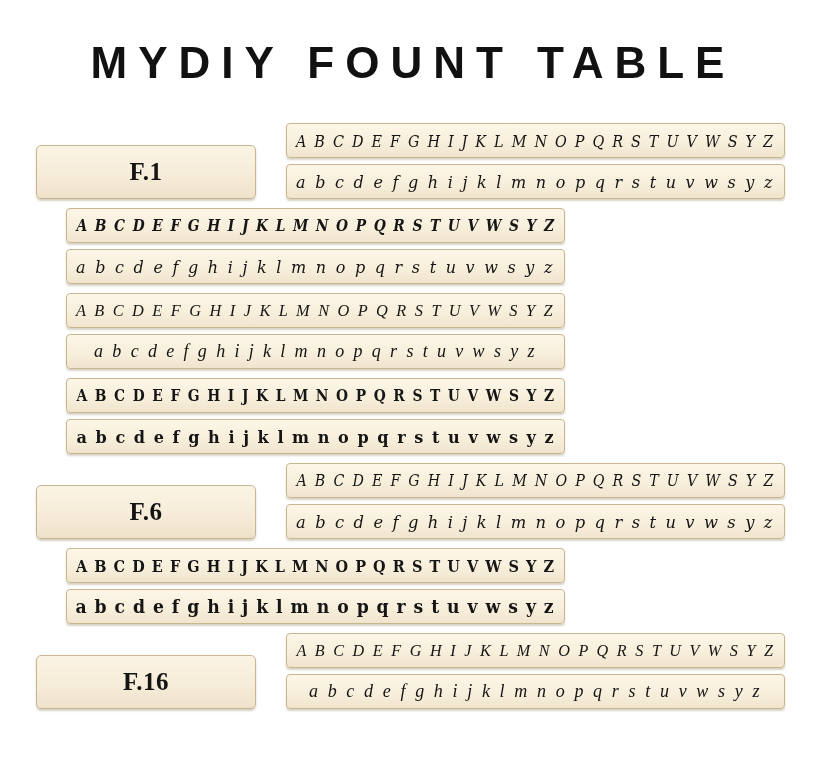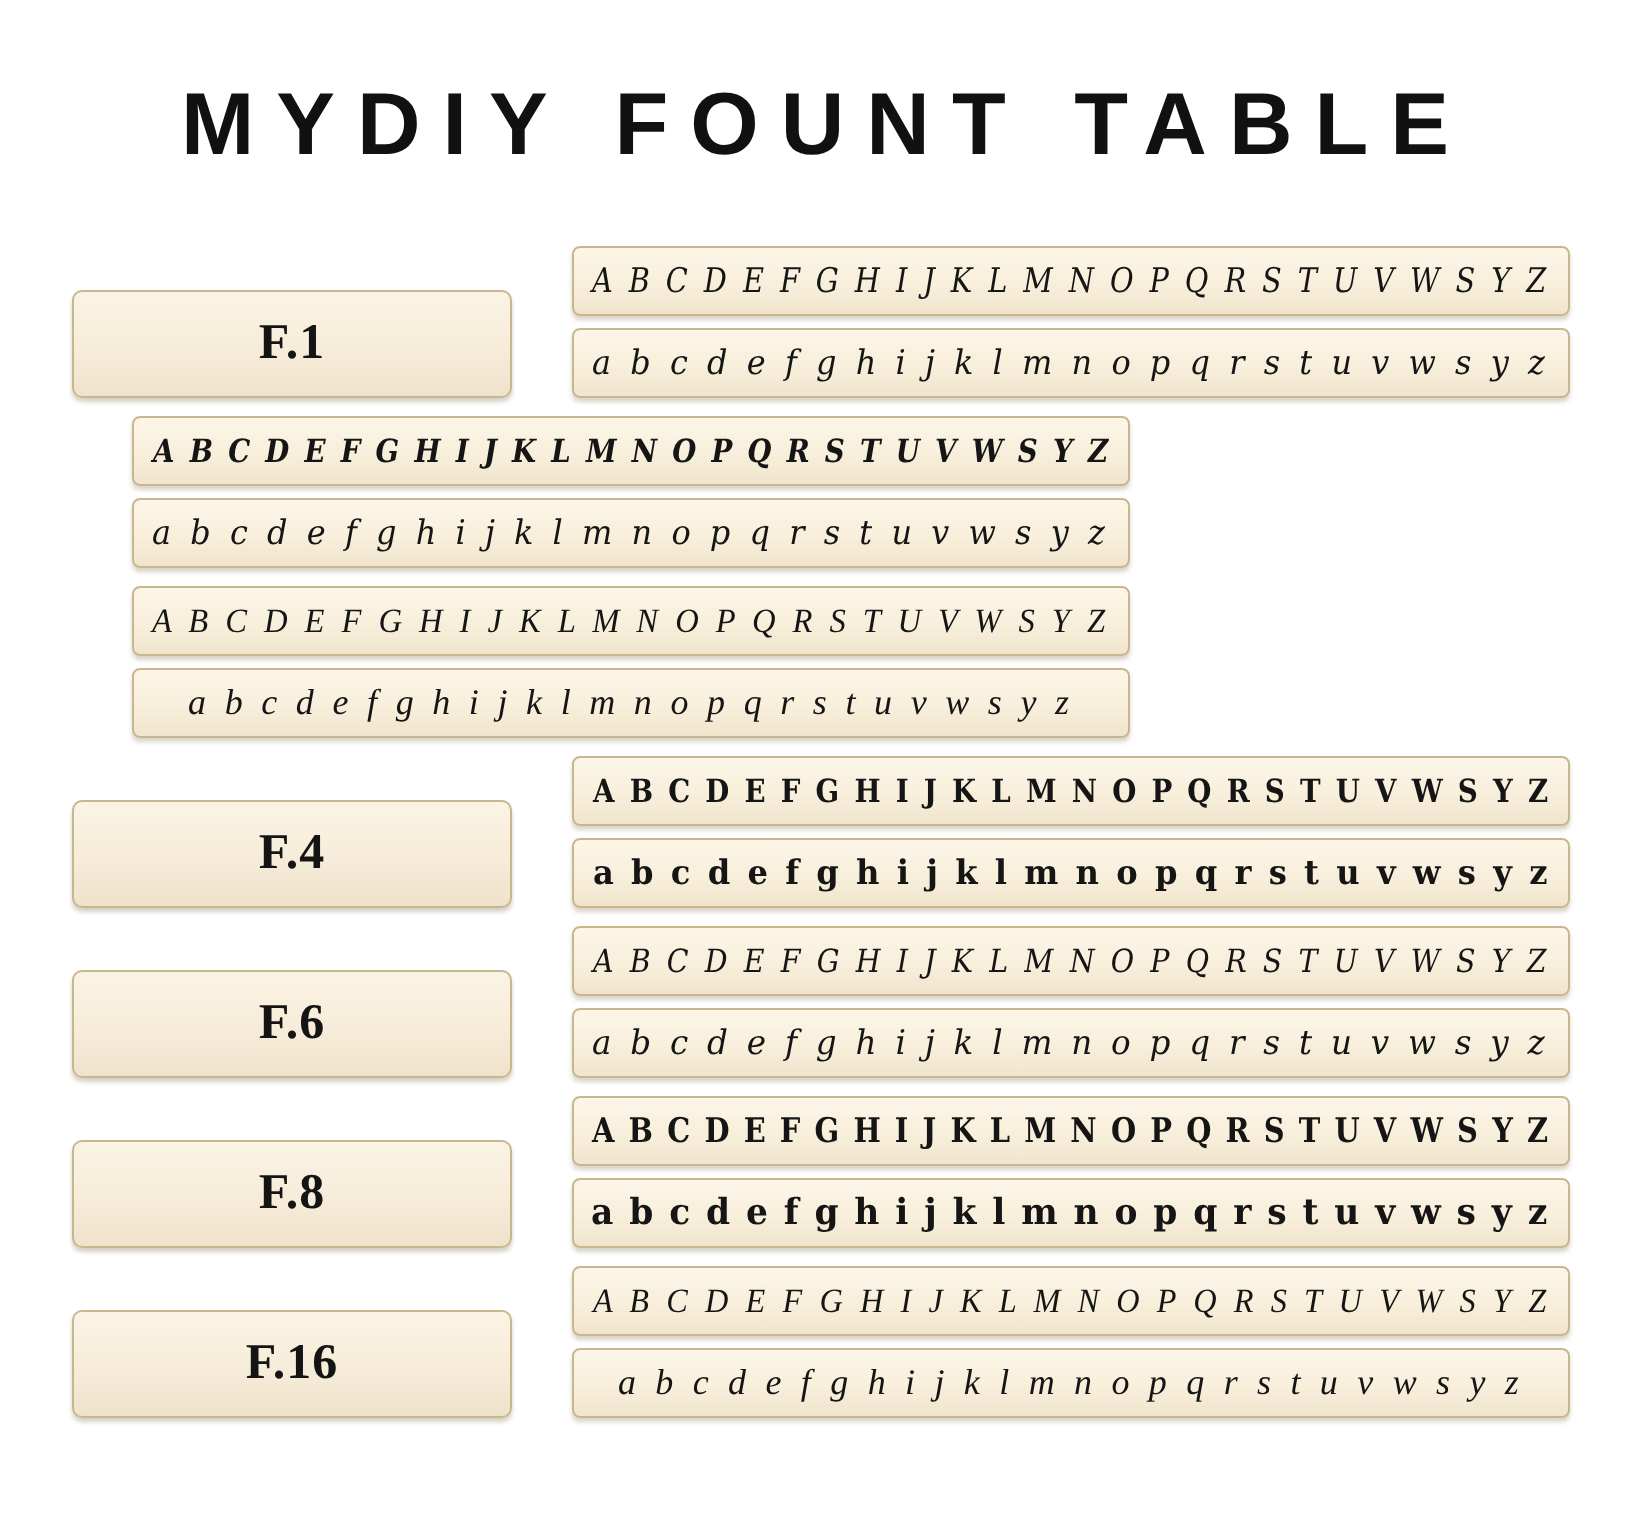--- a/index.html
+++ b/index.html
@@ -146,23 +146,20 @@
         <div class="strip">
           <span class="glyphs f-thin" style="transform: scaleX(0.95992);">A B C D E F G H I J K L M N O P Q R S T U V W S Y Z</span>
         </div>
         <div class="strip">
           <span class="glyphs f-thin-l">a b c d e f g h i j k l m n o p q r s t u v w s y z</span>
         </div>
       </div>
     </div>
 
     <div class="row">
-      <div class="label-plate">
-        <span>F.4</span>
-      </div>
       <div class="strips">
         <div class="strip">
           <span class="glyphs f-bold" style="transform: scaleX(0.864621);">A B C D E F G H I J K L M N O P Q R S T U V W S Y Z</span>
         </div>
         <div class="strip">
           <span class="glyphs f-bold-l" style="transform: scaleX(0.94664);">a b c d e f g h i j k l m n o p q r s t u v w s y z</span>
         </div>
       </div>
     </div>
 
@@ -174,23 +171,20 @@
         <div class="strip">
           <span class="glyphs f-ital" style="transform: scaleX(0.890335);">A B C D E F G H I J K L M N O P Q R S T U V W S Y Z</span>
         </div>
         <div class="strip">
           <span class="glyphs f-ital-l" style="transform: scaleX(0.95992);">a b c d e f g h i j k l m n o p q r s t u v w s y z</span>
         </div>
       </div>
     </div>
 
     <div class="row">
-      <div class="label-plate">
-        <span>F.8</span>
-      </div>
       <div class="strips">
         <div class="strip">
           <span class="glyphs f-goth" style="transform: scaleX(0.850799);">A B C D E F G H I J K L M N O P Q R S T U V W S Y Z</span>
         </div>
         <div class="strip">
           <span class="glyphs f-goth-l" style="transform: scaleX(0.958);">a b c d e f g h i j k l m n o p q r s t u v w s y z</span>
         </div>
       </div>
     </div>
 

